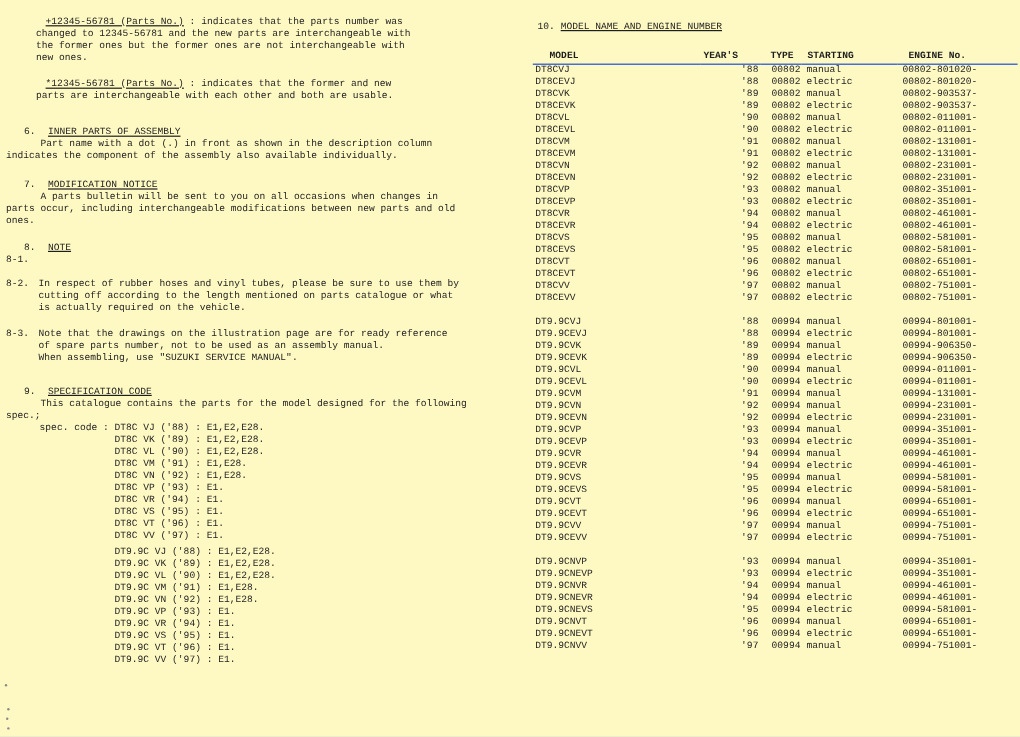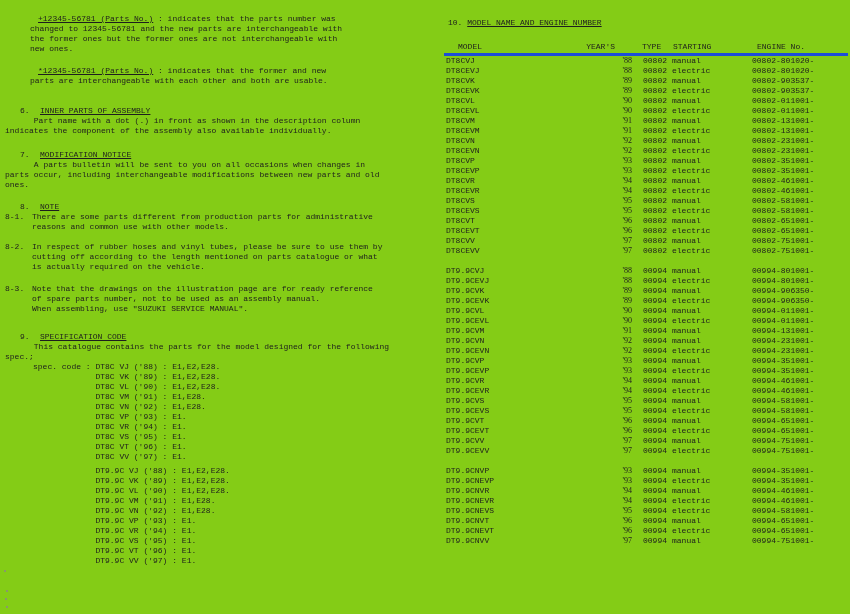--- a/index.html
+++ b/index.html
@@ -1,41 +1,41 @@
 <!DOCTYPE html>
 <html><head>
 <meta charset="utf-8">
 <style>
   html,body{margin:0;padding:0;background:#d8d8d4;}
   .page{
-    position:relative;width:850px;height:614px;background:#84cc16;
+    position:relative;width:850px;height:614px;background:#fef9c3;
     font-family:"Liberation Mono","DejaVu Sans Mono",monospace;
     font-size:8px;color:#1e1e1e;overflow:hidden;
   }
   .ln{white-space:pre;line-height:10px;min-height:10px;}
   .ln.empty{min-height:4px;height:4px;}
   .u{text-decoration:underline;text-underline-offset:1px;}
   .left{position:absolute;left:5px;top:14px;width:428px;}
   .legend{margin-left:25px;}
   .legend .fl{padding-left:8px;}
   .sec-head{margin-left:15px;line-height:10px;white-space:pre;}
   .sec-num{display:inline-block;width:20px;}
   .note{display:flex;}
   .note-label{width:27px;flex:none;line-height:10px;}
   .spec{margin-left:28px;}
   .mt10{margin-top:10px}.mt12{margin-top:12px}.mt14{margin-top:14px}
   .mt18{margin-top:18px}.mt20{margin-top:20px}
   .right{position:absolute;left:440px;top:18px;width:408px;}
   .right-head{line-height:10px;margin-left:8px;white-space:pre;}
   table{border-collapse:collapse;table-layout:fixed;margin:14px 0 0 4px;}
-  th{font-weight:normal;text-align:left;border-bottom:3px solid #1d4ed8;
+  th{font-weight:bold;text-align:left;border-bottom:1px solid #1d4ed8;
      line-height:10px;padding:0 0 1px 0;white-space:pre;}
   td{padding:0;line-height:10px;white-space:pre;overflow:hidden;}
   th.c-model{padding-left:14px;} td.c-model{padding-left:2px;}
-  th.c-year{text-align:right;padding-right:19px;} td.c-year{text-align:right;padding-right:2px;font-family:Liberation Serif, serif;}
+  th.c-year{text-align:right;padding-right:19px;} td.c-year{text-align:right;padding-right:2px;}
   th.c-type{padding-left:8px;}  td.c-type{padding-left:9px;}
   th.c-start{padding-left:5px;} td.c-start{padding-left:4px;}
   th.c-eng{padding-left:9px;}   td.c-eng{padding-left:4px;}
   tr.spacer td{height:10px;border:none;}
   .speck{position:absolute;width:2px;height:2px;background:#8a8a86;border-radius:50%;}
 </style>
 </head>
 <body>
 
 <div class="page">
@@ -73,24 +73,20 @@
           <div class="ln">parts occur, including interchangeable modifications between new parts and old</div>
           <div class="ln">ones.</div>
         </div>
     </div>
 
     <div class="mt12">
       <div class="sec-head"><span class="sec-num">8.</span><span class="u">NOTE</span></div>
 
       <div class="note">
         <div class="note-label">8-1.</div>
-        <div>
-            <div class="ln">There are some parts different from production parts for administrative</div>
-            <div class="ln">reasons and common use with other models.</div>
-          </div>
       </div>
       <div class="note mt10">
         <div class="note-label">8-2.</div>
         <div>
             <div class="ln">In respect of rubber hoses and vinyl tubes, please be sure to use them by</div>
             <div class="ln">cutting off according to the length mentioned on parts catalogue or what</div>
             <div class="ln">is actually required on the vehicle.</div>
           </div>
       </div>
       <div class="note mt12">

